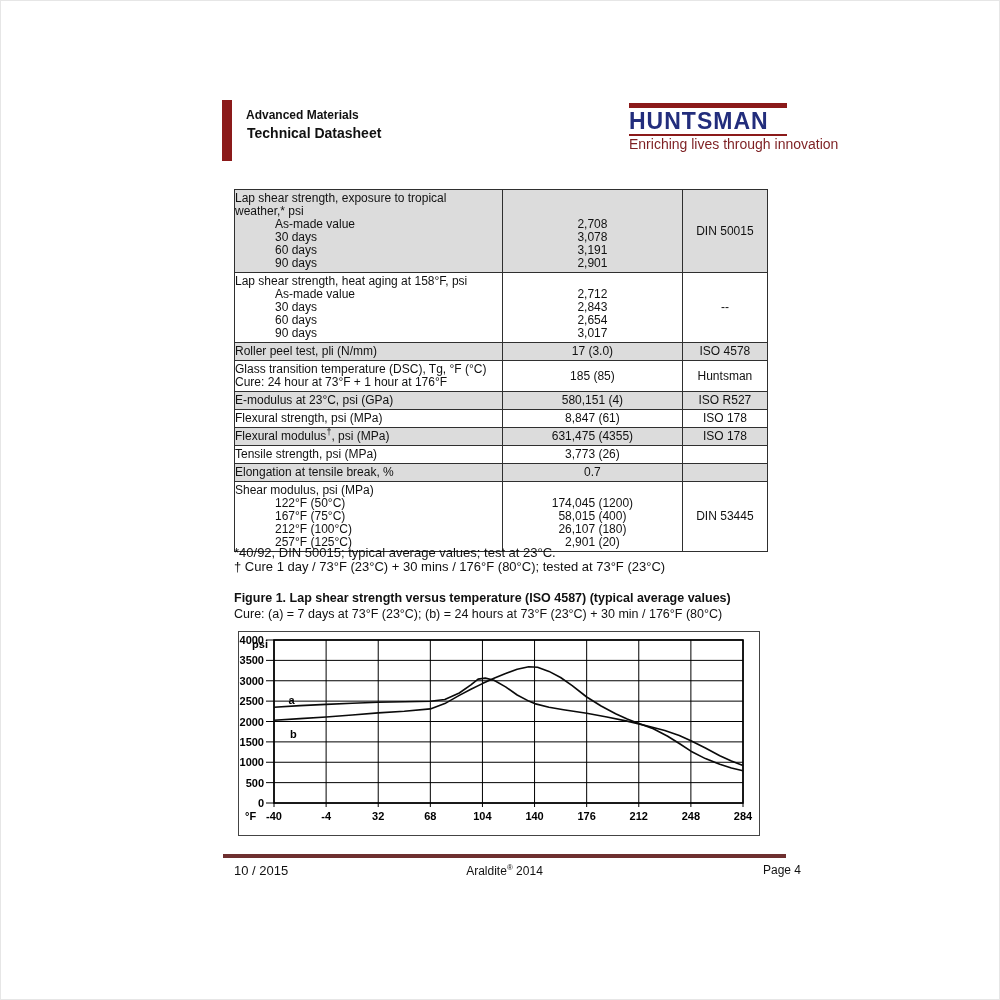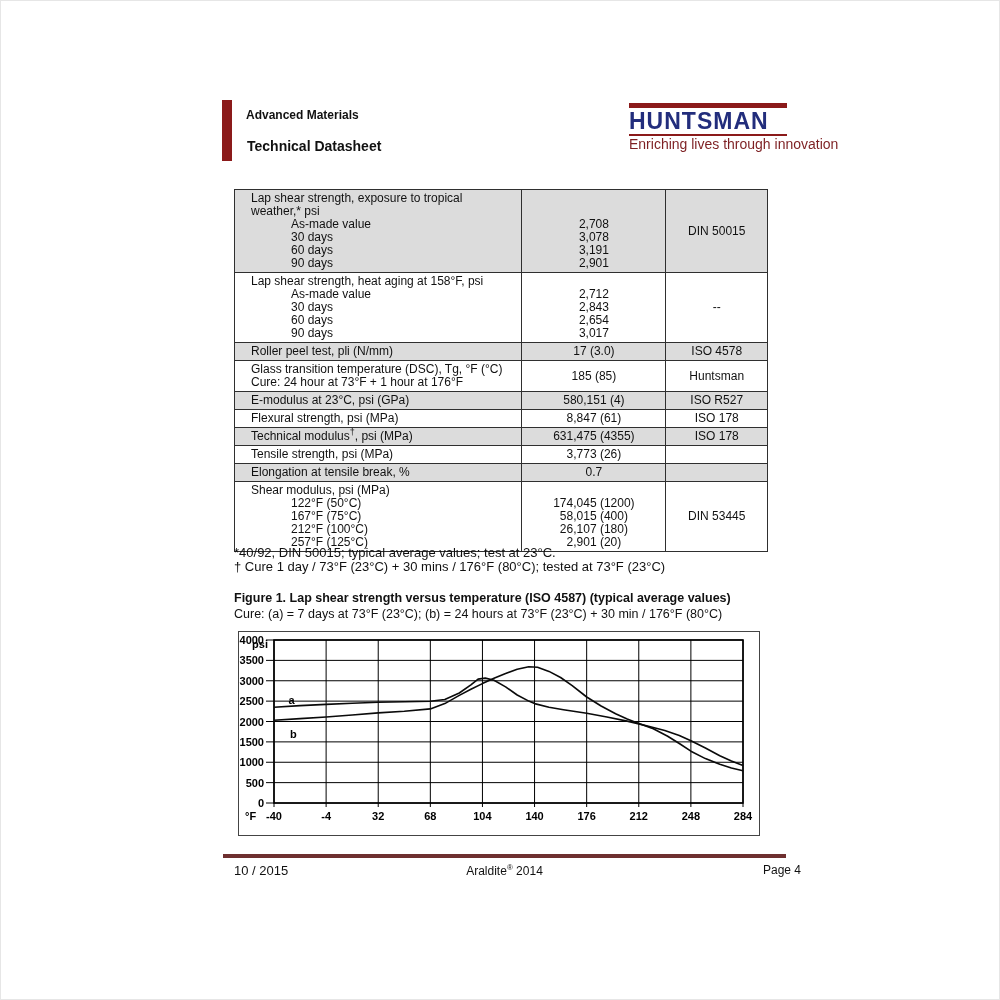--- a/index.html
+++ b/index.html
@@ -4,30 +4,30 @@
 <style>
   html,body{margin:0;padding:0;background:#fff;}
   #page{position:relative;width:1000px;height:1000px;background:#fff;
         font-family:"Liberation Sans",sans-serif;color:#111;overflow:hidden;
         border:1px solid #e6e6e6;box-sizing:border-box;}
   .abs{position:absolute;}
 
   
   #hdr-bar{left:221px;top:99px;width:10px;height:61px;}
   #hdr-title{left:245px;top:107px;font-size:12px;font-weight:bold;}
-  #hdr-sub{left:246px;top:137px;font-size:14px;font-weight:bold;}
+  #hdr-sub{left:246px;top:124px;font-size:14px;font-weight:bold;}
   #logo{left:628px;top:102px;width:158px;text-align:left;}
   #logo .topbar{height:5px;width:158px;}
   #logo .word{font-size:23px;font-weight:bold;letter-spacing:1px;line-height:26px;}
   #logo .underline{height:2px;width:158px;margin-top:0px;}
   #logo .tagline{font-size:14px;margin-top:0;white-space:nowrap;}
 
   
   #tbl{left:233px;top:188px;width:534px;border-collapse:collapse;font-size:12px;line-height:13px;}
-  #tbl td{border:1px solid #2f2f2f;padding:2px 16px;vertical-align:middle;}
+  #tbl td{border:1px solid #2f2f2f;padding:2px 0;vertical-align:middle;}
   #tbl tr.shaded td{background:#dcdcdc;}
   #tbl .c-prop{width:257px;}
   #tbl .c-val{width:172px;text-align:center;}
   #tbl .c-std{width:81px;text-align:center;}
   .prop-line{white-space:nowrap;}
   .prop-line.ind{padding-left:40px;}
   .val-line{text-align:center;}
   sup.cellsup{font-size:9px;vertical-align:super;line-height:0;}
 
   
@@ -123,21 +123,21 @@
         </tr>
         <tr>
           <td class="c-prop">
             <div class="prop-line">Flexural strength, psi (MPa)</div>
           </td>
           <td class="c-val">8,847 (61)</td>
           <td class="c-std">ISO 178</td>
         </tr>
         <tr class="shaded">
           <td class="c-prop">
-            <div class="prop-line"><span>Technical modulus</span><sup class="cellsup">†</sup><span>, psi (MPa)</span></div>
+            <div class="prop-line"><span>Flexural modulus</span><sup class="cellsup">†</sup><span>, psi (MPa)</span></div>
           </td>
           <td class="c-val">631,475 (4355)</td>
           <td class="c-std">ISO 178</td>
         </tr>
         <tr>
           <td class="c-prop">
             <div class="prop-line">Tensile strength, psi (MPa)</div>
           </td>
           <td class="c-val">3,773 (26)</td>
           <td class="c-std">&nbsp;</td>

